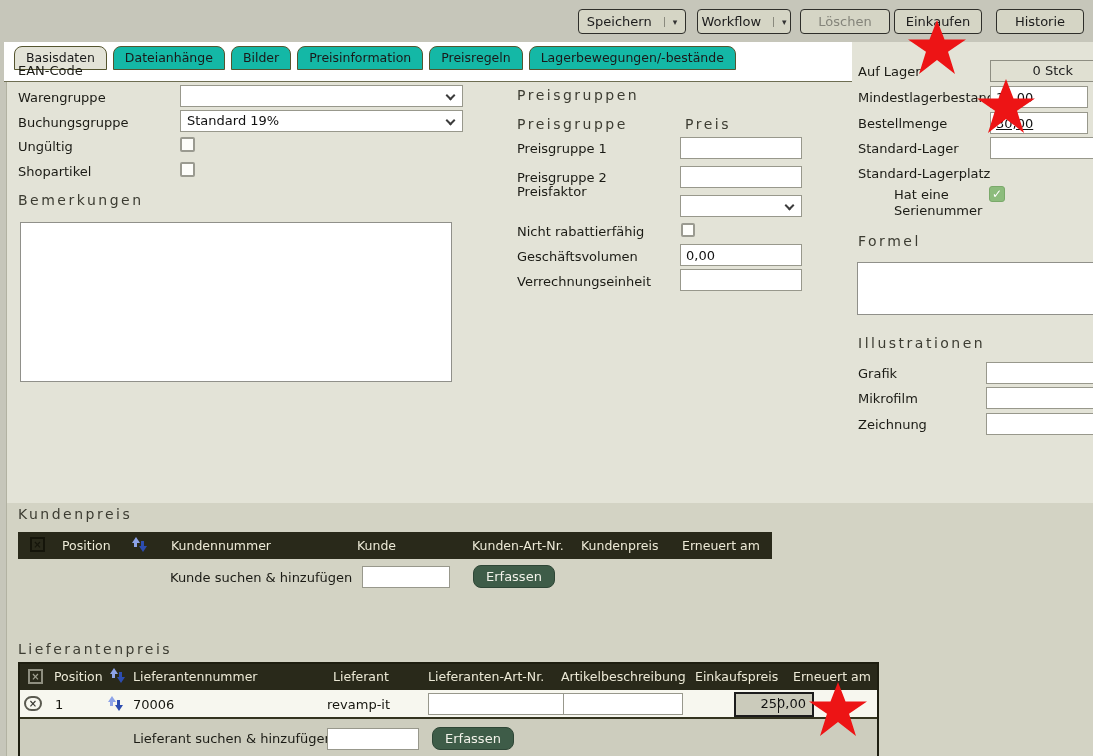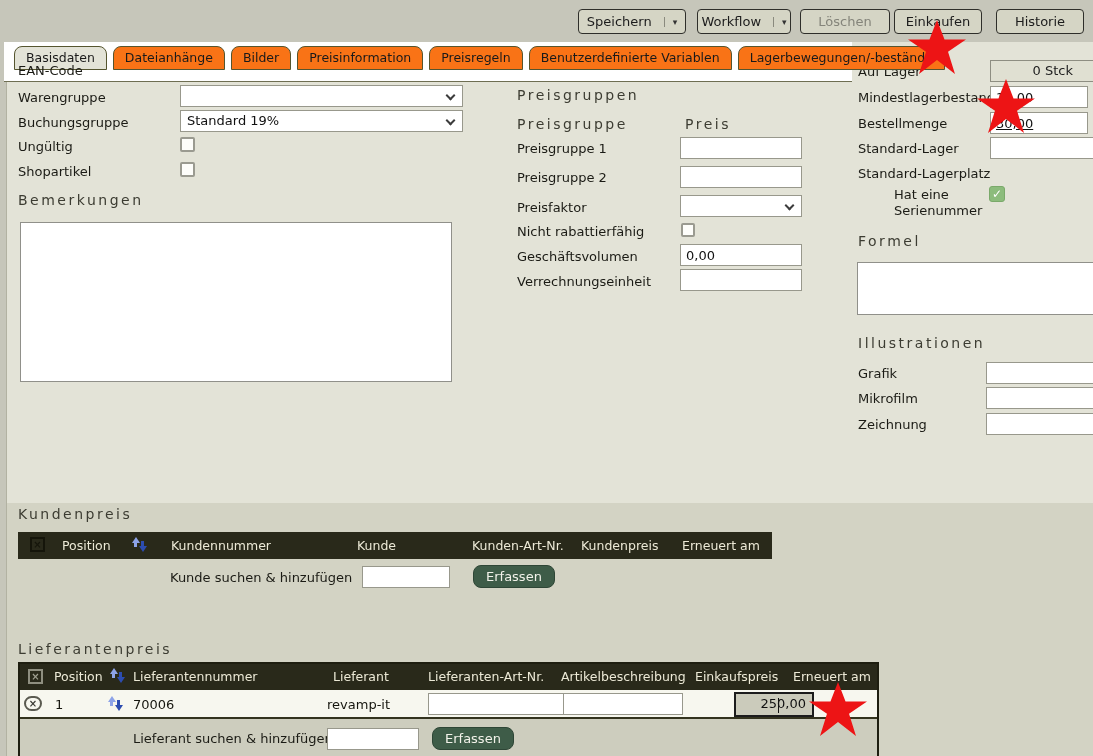--- a/index.html
+++ b/index.html
@@ -10,21 +10,21 @@
   
   .topbar{position:absolute;left:0;top:0;width:1093px;height:42px;background:#3f5b48}
   .pagetitle{position:absolute;left:18px;top:11px;font-size:16px;color:#f4f4ec;letter-spacing:.4px}
   .btn{position:absolute;top:9px;height:25px;background:#d5d5c5;border:1px solid #2e2e2a;border-radius:4px;
        color:#1c1c1c;font-size:13px;display:flex;align-items:center;justify-content:center;padding:0 10px;cursor:pointer}
   .btn.disabled{color:#84847a}
   .btn .caret{margin-left:12px;padding-left:8px;border-left:1px solid #8a8a7e;font-size:9px;color:#333}
   
   .tabstrip{position:absolute;left:4px;top:42px;width:848px;height:40px;background:#ffffff;border-bottom:1px solid #6e6e52;z-index:5}
   .tabs{position:absolute;left:10px;top:4px;display:flex;gap:6px;height:24px}
-  .tab{background:#f97316;border:1px solid #55552f;border-radius:8px 8px 0 0;padding:0 11px;font-size:12.5px;
+  .tab{background:#14b8a6;border:1px solid #55552f;border-radius:8px 8px 0 0;padding:0 11px;font-size:12.5px;
        line-height:22px;color:#1a1a1a;white-space:nowrap;cursor:pointer}
   .tab.active{background:#e3e3d7}
   
   .panel-upper{position:absolute;left:6px;top:42px;width:1087px;height:461px;background:#e3e3d7;border-left:1px solid #b2b2a2}
   .panel-lower{position:absolute;left:6px;top:503px;width:1087px;height:253px;background:#d3d3c4;border-left:1px solid #b2b2a2}
   
   .lbl{position:absolute;font-size:13px;color:#1b1b15;white-space:nowrap}
   .sect{position:absolute;font-size:14px;color:#3c3c32;letter-spacing:2.5px;white-space:nowrap}
   .inp{position:absolute;background:#fff;border:1px solid #98988c;height:22px;font-size:13px;color:#111;
        padding:0 5px;font-family:"DejaVu Sans","Liberation Sans",sans-serif}
@@ -72,21 +72,20 @@
 
   <input class="inp abs" style="left: 180px; top: 58px; width: 283px; z-index: 1;" value="">
 
   <div class="tabstrip">
     <div class="tabs">
       <div class="tab active">Basisdaten</div>
       <div class="tab">Dateianhänge</div>
       <div class="tab">Bilder</div>
       <div class="tab">Preisinformation</div>
       <div class="tab">Preisregeln</div>
-      <div class="tab">Benutzerdefinierte Variablen</div>
       <div class="tab">Lagerbewegungen/-bestände</div>
     </div>
   </div>
 
   <div class="btn" style="left:578px;width:108px">
     <span>Speichern</span>
     <span class="caret">▾</span>
   </div>
   <div class="btn" style="left:697px;width:94px">
     <span>Workflow</span>
@@ -128,21 +127,21 @@
   <div class="sect" style="left:517px;top:87px">Preisgruppen</div>
   <div class="sect" style="left:517px;top:116px">Preisgruppe</div>
   <div class="sect" style="left:685px;top:116px">Preis</div>
 
   <div class="lbl" style="left:517px;top:141px">Preisgruppe 1</div>
   <input class="inp" style="left: 680px; top: 137px; width: 122px;" value="">
 
   <div class="lbl" style="left:517px;top:170px">Preisgruppe 2</div>
   <input class="inp" style="left: 680px; top: 166px; width: 122px;" value="">
 
-  <div class="lbl" style="left:517px;top:200px">Preisfaktor</div>
+  <div class="lbl" style="left:517px;top:184px">Preisfaktor</div>
   <div class="selbox" style="left:680px;top:195px;width:122px">
     <span></span>
     <span class="chev"></span>
   </div>
 
   <div class="lbl" style="left:517px;top:224px">Nicht rabattierfähig</div>
   <div class="cb" style="left:681px;top:223px;width:14px;height:14px"></div>
 
   <div class="lbl" style="left:517px;top:249px">Geschäftsvolumen</div>
   <input class="inp num" style="left: 680px; top: 244px; width: 122px;" value="0,00">

